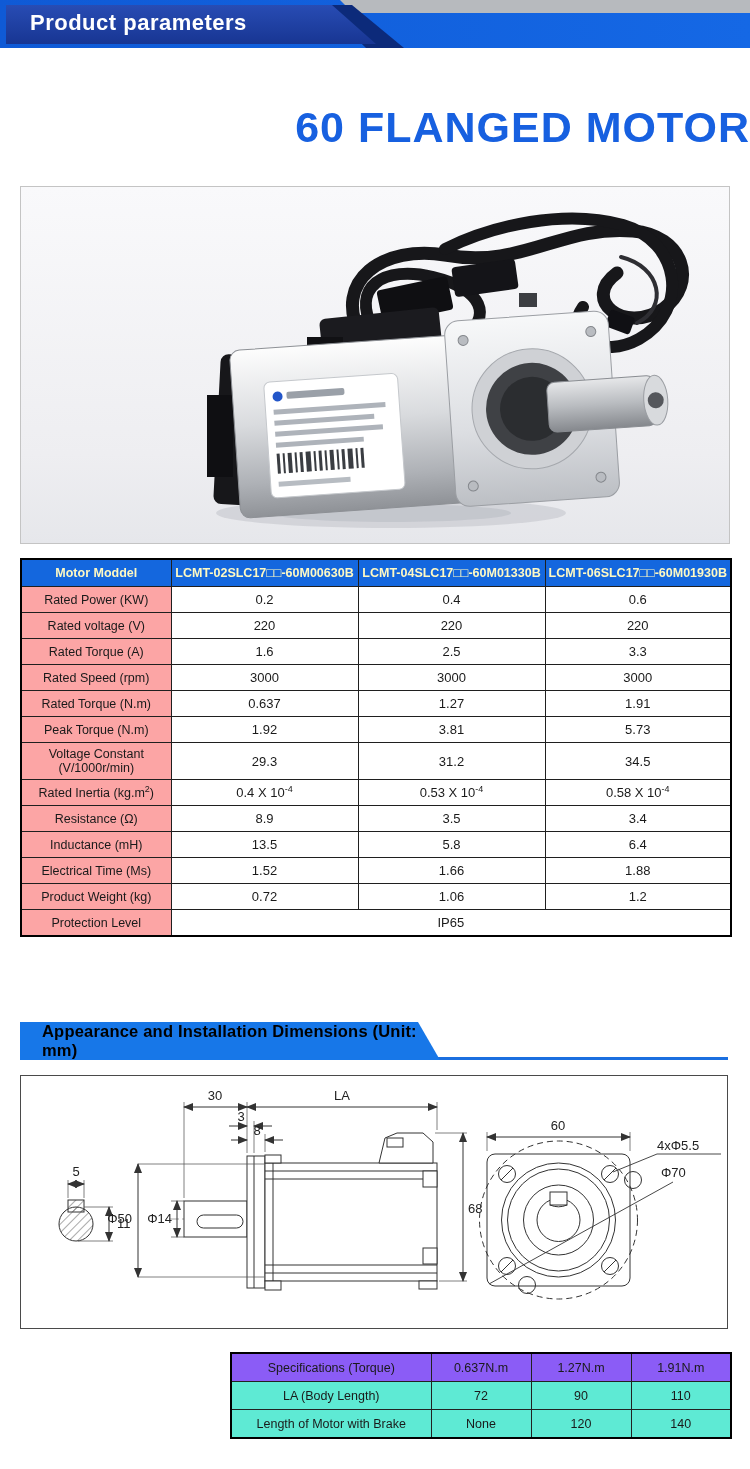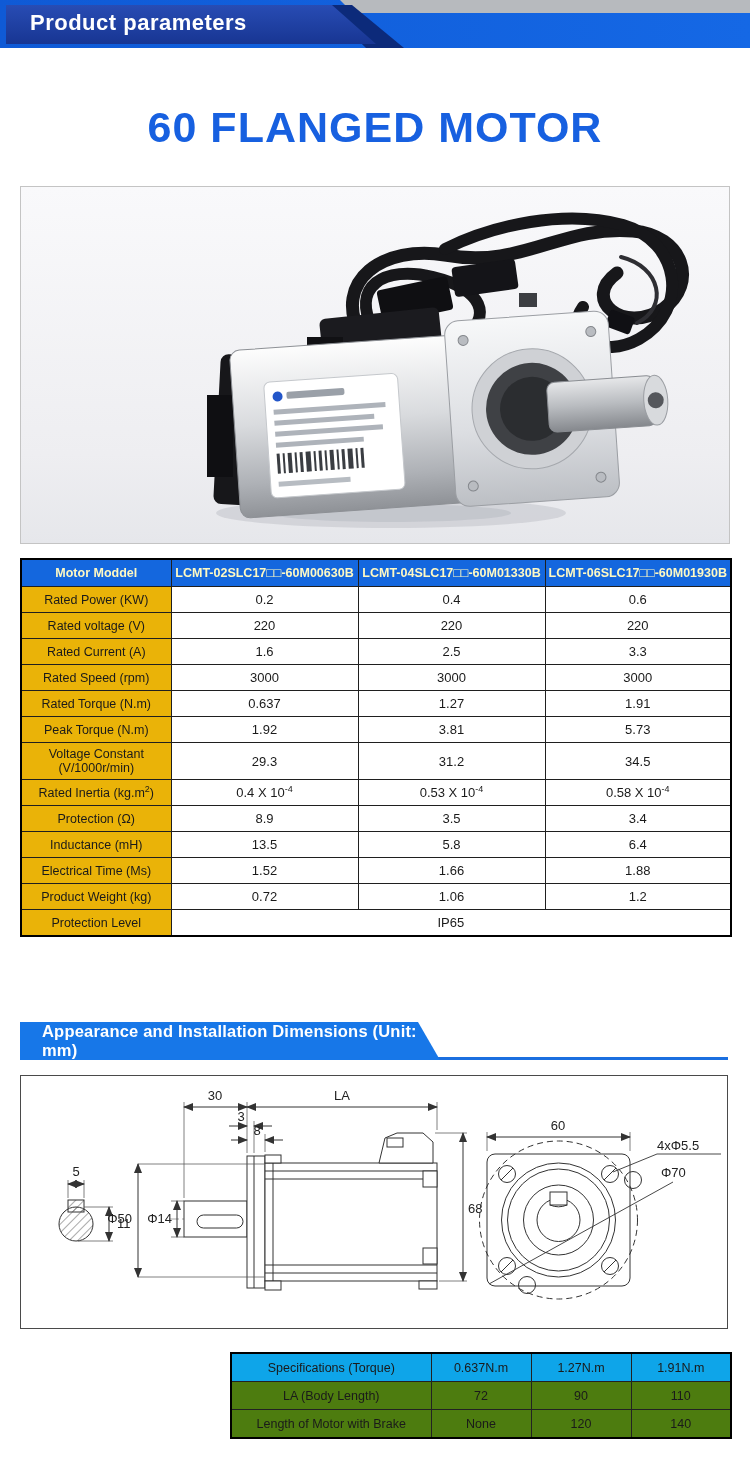--- a/index.html
+++ b/index.html
@@ -12,58 +12,58 @@
     clip-path:polygon(340px 0px,750px 0px,750px 13px,353px 13px);}
   .banner-shadow{position:absolute;top:0;left:0;width:750px;height:48px;background:#0c2a7a;
     clip-path:polygon(322px 5px,352px 5px,404px 48px,366px 48px);}
   .banner-navy{position:absolute;top:0;left:0;width:750px;height:48px;
     background:linear-gradient(180deg,#2a4fb8,#16338f);
     clip-path:polygon(6px 5px,332px 5px,376px 44px,6px 44px);}
   .banner-title{position:absolute;top:0;left:30px;height:46px;display:flex;align-items:center;
     color:#fff;font-size:22px;font-weight:bold;letter-spacing:.5px;}
 
   
-  .page-title{position:absolute;top:103px;left:0;width:750px;text-align:center;
+  .page-title{position:absolute;top:103px;left:0;width:750px;text-align:right;
     color:#1760e0;font-size:43px;font-weight:bold;letter-spacing:1px;}
 
   
   .photo-box{position:absolute;top:186px;left:20px;width:710px;height:358px;
     border:1px solid #c4c4c4;box-sizing:border-box;background:#f5f5f7;}
   .photo-box svg{display:block;}
 
   
   .spec-table{position:absolute;top:558px;left:20px;width:710px;border-collapse:collapse;
     table-layout:fixed;font-size:13px;}
   .spec-table th,.spec-table td{border:1px solid #1f1f1f;text-align:center;vertical-align:middle;
     padding:0 3px;overflow:hidden;}
   .spec-table{border:2px solid #000;}
   .spec-table thead th{background:#1467de;color:#fef9c3;font-weight:bold;height:26px;font-size:12.5px;}
   .spec-table td{height:25px;background:#fff;}
-  .spec-table td.lbl{background:#eab308;font-size:12.5px;}
+  .spec-table td.lbl{background:#fca5a5;font-size:12.5px;}
   .spec-table tr.tall td{height:36px;}
   .spec-table sup{font-size:9px;}
 
   
   .section-line{position:absolute;top:1057px;left:20px;width:708px;height:3px;background:#1b6fe0;}
   .section-bar{position:absolute;top:1022px;left:20px;width:420px;height:38px;background:#1777e8;
     clip-path:polygon(0 0,calc(100% - 22px) 0,100% 100%,0 100%);
     display:flex;align-items:center;}
-  .section-bar span{color:#ffffff;font-weight:bold;font-size:16.5px;padding-left:22px;letter-spacing:.2px;}
+  .section-bar span{color:#000000;font-weight:bold;font-size:16.5px;padding-left:22px;letter-spacing:.2px;}
 
   
   .draw-box{position:absolute;top:1075px;left:20px;width:708px;height:254px;border:1px solid #4a4a4a;
     box-sizing:border-box;background:#fff;}
   .draw-box svg{display:block;}
   .draw-box text{font-family:"Liberation Sans",sans-serif;font-size:13px;fill:#222;}
 
   
   .dim-table{position:absolute;top:1352px;left:230px;width:500px;border-collapse:collapse;
     table-layout:fixed;font-size:12.5px;border:2px solid #000;}
-  .dim-table td{border:1px solid #222;text-align:center;height:25px;background:#4d7c0f;}
-  .dim-table tr.hd td{background:#0ea5e9;margin-left:16px;}
+  .dim-table td{border:1px solid #222;text-align:center;height:25px;background:#5eead4;}
+  .dim-table tr.hd td{background:#8b5cf6;margin-left:16px;}
 </style>
 </head>
 <body>
 
 <div class="page">
 
   <div class="banner">
     <div class="banner-gray"></div>
     <div class="banner-shadow"></div>
     <div class="banner-navy"></div>
@@ -190,21 +190,21 @@
           <td>0.4</td>
           <td>0.6</td>
         </tr>
       <tr>
           <td class="lbl">Rated voltage (V)</td>
           <td>220</td>
           <td>220</td>
           <td>220</td>
         </tr>
       <tr>
-          <td class="lbl">Rated Current (A)</td>
+          <td class="lbl">Rated Torque (A)</td>
           <td>1.6</td>
           <td>2.5</td>
           <td>3.3</td>
         </tr>
       <tr>
           <td class="lbl">Rated Speed (rpm)</td>
           <td>3000</td>
           <td>3000</td>
           <td>3000</td>
         </tr>
@@ -229,21 +229,21 @@
           <td>31.2</td>
           <td>34.5</td>
       </tr>
       <tr>
         <td class="lbl"><span>Rated Inertia (kg.m</span><sup>2</sup><span>)</span></td>
         <td><span>0.4 X 10</span><sup>-4</sup></td>
         <td><span>0.53 X 10</span><sup>-4</sup></td>
         <td><span>0.58 X 10</span><sup>-4</sup></td>
       </tr>
       <tr>
-          <td class="lbl">Protection (Ω)</td>
+          <td class="lbl">Resistance (Ω)</td>
           <td>8.9</td>
           <td>3.5</td>
           <td>3.4</td>
         </tr>
       <tr>
           <td class="lbl">Inductance (mH)</td>
           <td>13.5</td>
           <td>5.8</td>
           <td>6.4</td>
         </tr>

